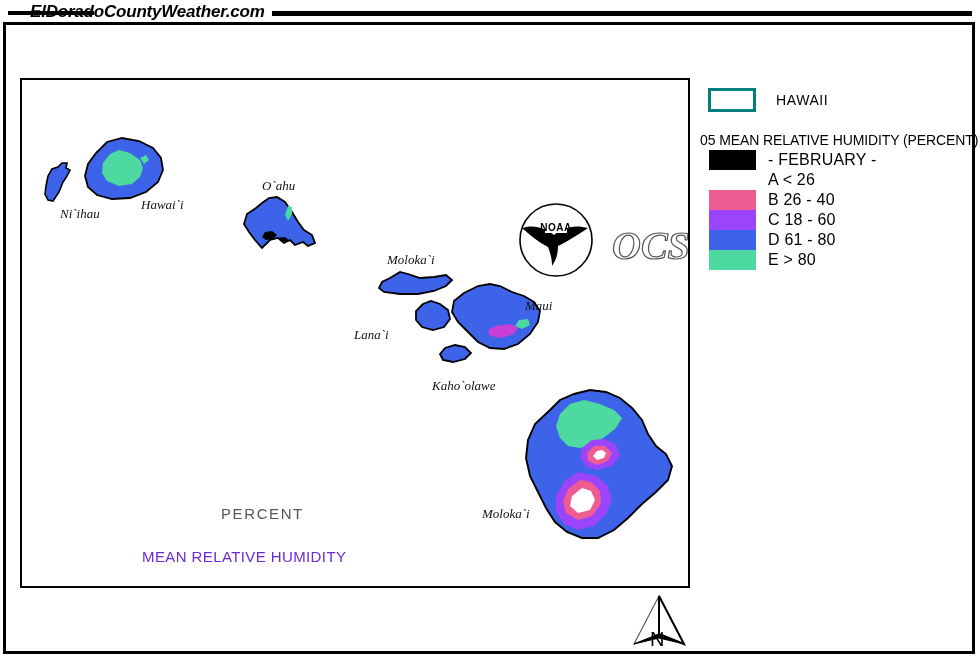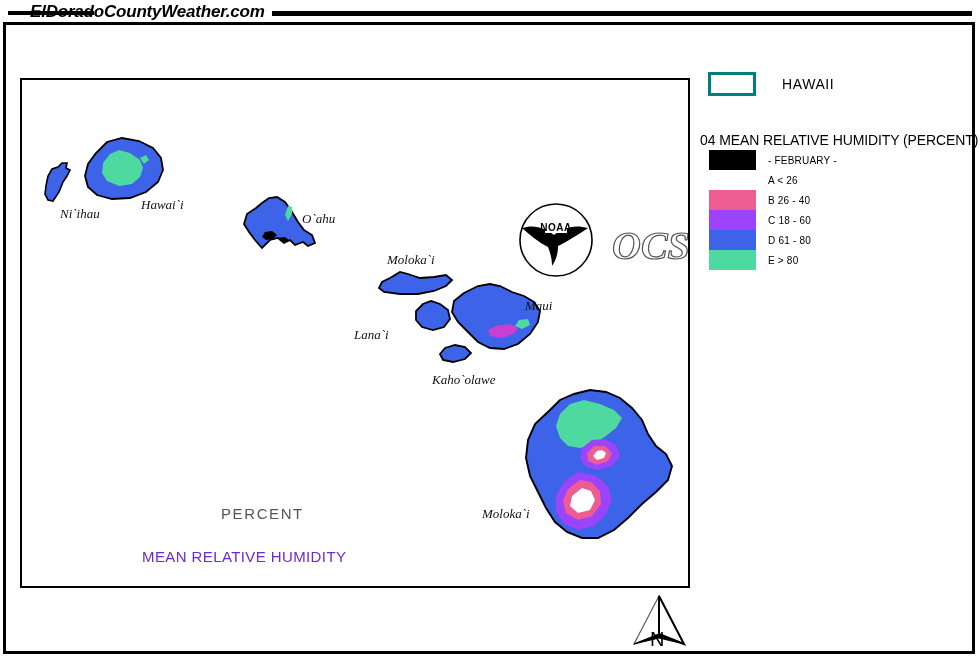--- a/index.html
+++ b/index.html
@@ -30,30 +30,30 @@
                      letter-spacing:1.6px;}
   #map-caption-title{position:absolute;left:120px;top:468px;font-size:15px;color:#6d28d9;
                      letter-spacing:0.4px;}
 
   
   #noaa-logo{position:absolute;left:496px;top:122px;width:76px;height:76px;}
   #ocs-wordmark{position:absolute;left:586px;top:142px;width:86px;height:48px;}
 
   
   #legend{position:absolute;left:700px;top:72px;width:278px;}
-  #hawaii-row{position:absolute;left:8px;top:0;display:flex;align-items:center;gap:26px;text-align:center;}
+  #hawaii-row{position:absolute;left:8px;top:16px;display:flex;align-items:center;gap:20px;text-align:center;}
   #hawaii-swatch{width:48px;height:24px;border:3px solid #00807d;box-sizing:border-box;background:#fff;}
   #hawaii-label{font-size:14px;letter-spacing:0.6px;}
 
   #legend-title{position:absolute;left:0px;top:60px;font-size:14px;white-space:nowrap;
                 letter-spacing:-0.1px;}
   #legend-rows{position:absolute;left:9px;top:78px;}
   .legend-row{display:flex;align-items:center;height:20px;}
   .legend-swatch{width:47px;height:20px;flex:0 0 47px;}
-  .legend-text{font-size:10px;margin-left:12px;white-space:nowrap;letter-spacing:0.2px;}
+  .legend-text{font-size:16px;margin-left:12px;white-space:nowrap;letter-spacing:0.2px;}
 
   
   #north-arrow{position:absolute;left:628px;top:592px;width:62px;height:62px;}
   #north-letter{position:absolute;left:650px;top:628px;font-size:20px;
                 font-family:"Liberation Sans",sans-serif;}
 </style>
 </head>
 <body>
 
 <div id="header-band">
@@ -134,25 +134,25 @@
       <path d="M556,392 L542,402 L534,416 L534,432 L542,444 L556,450 L572,446
                L584,434 L590,420 L586,406 L574,396 Z" fill="#9b44fb"></path>
       <path d="M558,400 L546,409 L541,421 L544,433 L556,440 L570,436 L579,424
                L578,411 L569,402 Z" fill="#ee5c92"></path>
       <path d="M560,408 L550,416 L548,426 L556,433 L568,430 L573,420 L569,411 Z" fill="#ffffff"></path>
     </g>
   </svg>
 
   <div class="isl-label" style="left:38px;top:126px;">Ni`ihau</div>
   <div class="isl-label" style="left:119px;top:117px;">Hawai`i</div>
-  <div class="isl-label" style="left:240px;top:131px;margin-left:40px;">O`ahu</div>
+  <div class="isl-label" style="left:240px;top:98px;">O`ahu</div>
   <div class="isl-label" style="left:365px;top:172px;">Moloka`i</div>
   <div class="isl-label" style="left:332px;top:247px;">Lana`i</div>
   <div class="isl-label" style="left:503px;top:218px;">Maui</div>
-  <div class="isl-label" style="left:410px;top:292px;text-align:right;">Kaho`olawe</div>
+  <div class="isl-label" style="left:410px;top:298px;text-align:right;">Kaho`olawe</div>
   <div class="isl-label" style="left:460px;top:426px;">Moloka`i</div>
 
   <div id="map-caption-month">PERCENT</div>
   <div id="map-caption-title">MEAN RELATIVE HUMIDITY</div>
 
   <svg id="noaa-logo" viewBox="0 0 76 76">
     <circle cx="38" cy="38" r="36" fill="#fff" stroke="#000" stroke-width="1.6"></circle>
     <path d="M4,26 C16,22 28,26 36,33 C44,26 56,22 70,26
              C58,34 48,40 40,44 C40,52 38,58 34,64
              C34,56 32,50 30,45 C20,40 12,33 4,26 Z" fill="#000"></path>
@@ -165,21 +165,21 @@
   </svg>
 </div>
 
 <div id="legend">
 
   <div id="hawaii-row">
     <div id="hawaii-swatch"></div>
     <div id="hawaii-label">HAWAII</div>
   </div>
 
-  <div id="legend-title">04 MEAN RELATIVE HUMIDITY (PERCENT)</div>
+  <div id="legend-title">05 MEAN RELATIVE HUMIDITY (PERCENT)</div>
 
   <div id="legend-rows">
 
     <div class="legend-row">
       <div class="legend-swatch" style="background:#000000;"></div>
       <div class="legend-text">- FEBRUARY -</div>
     </div>
 
     <div class="legend-row">
       <div class="legend-swatch" style="background:#ffffff;"></div>

